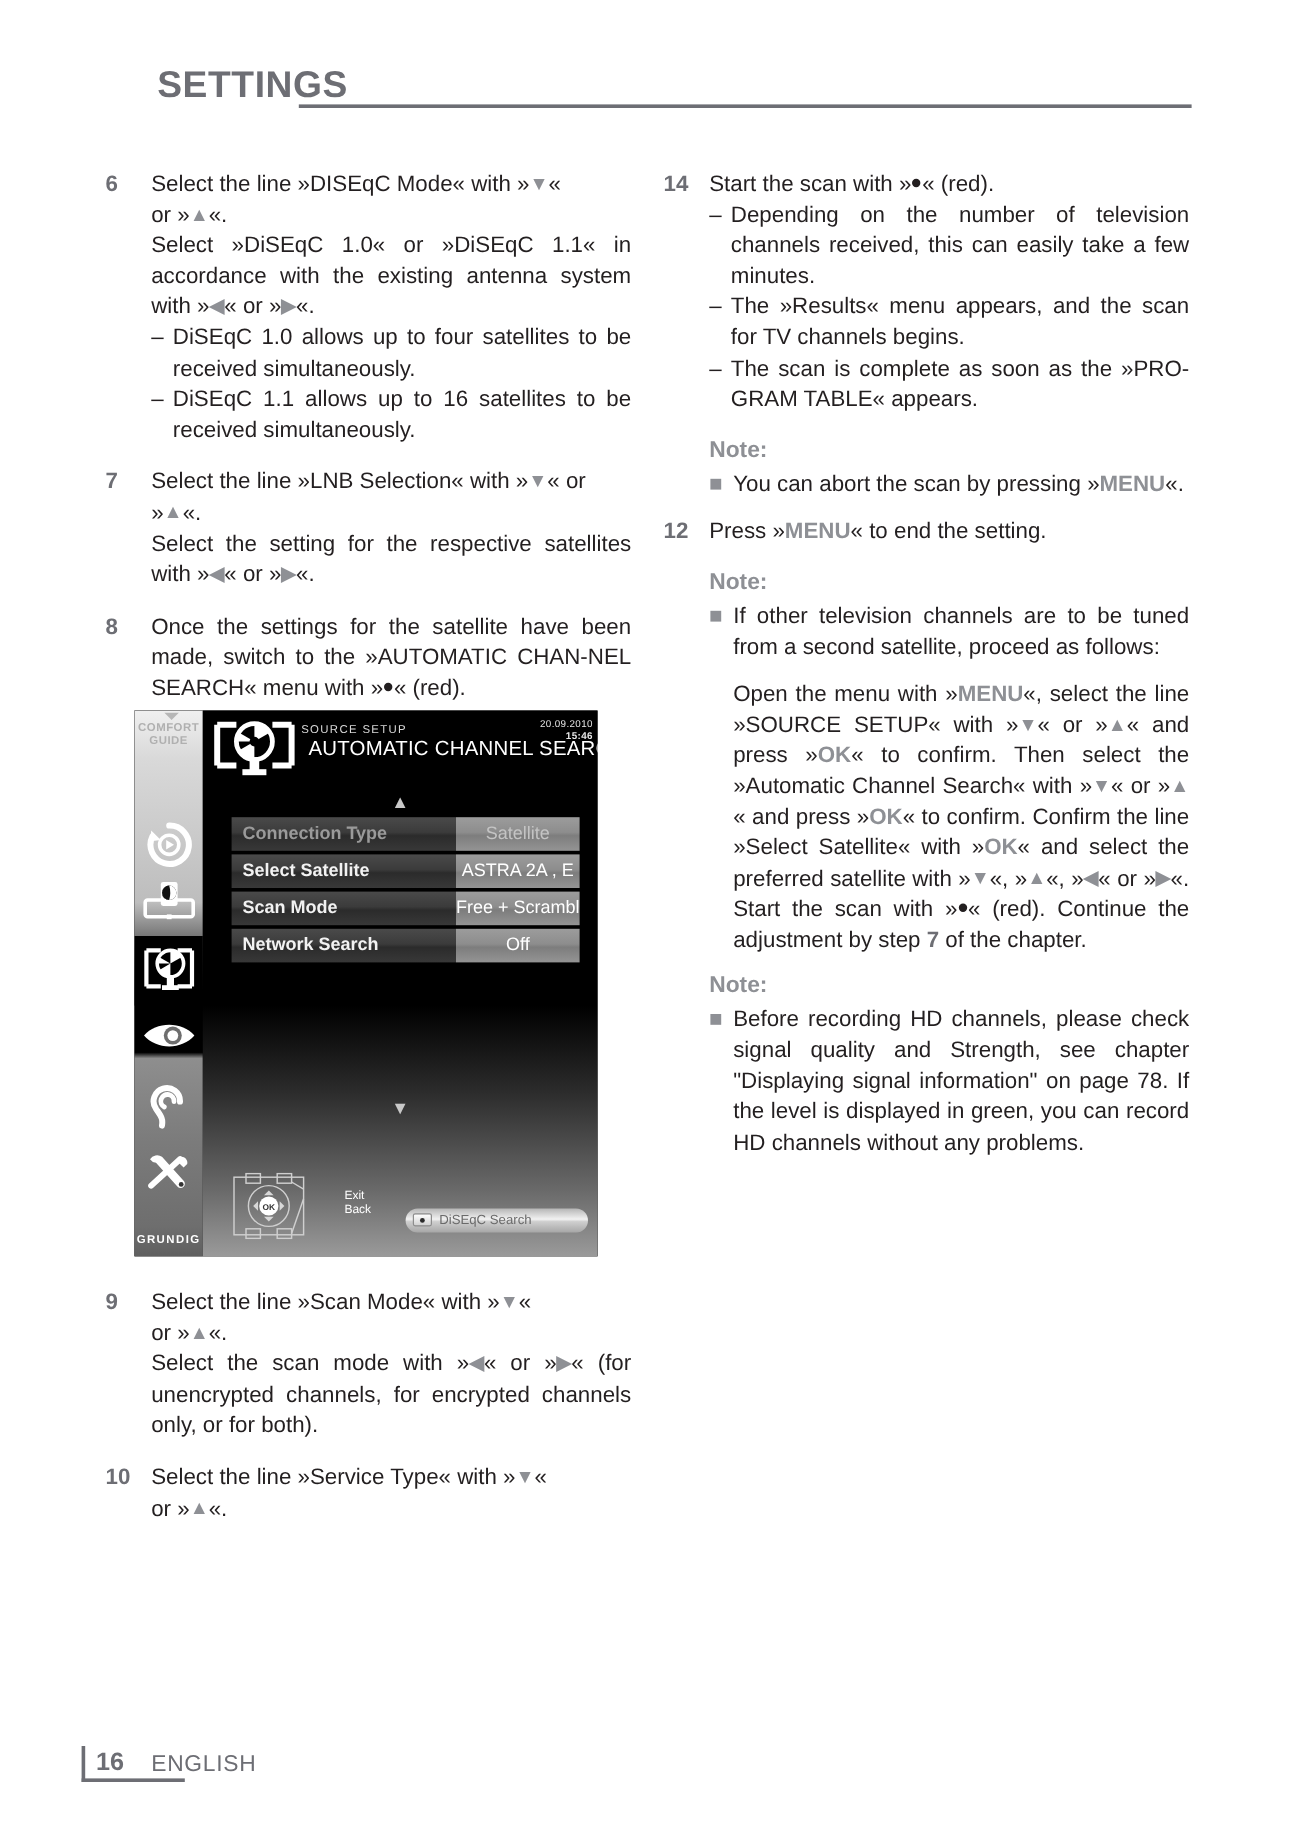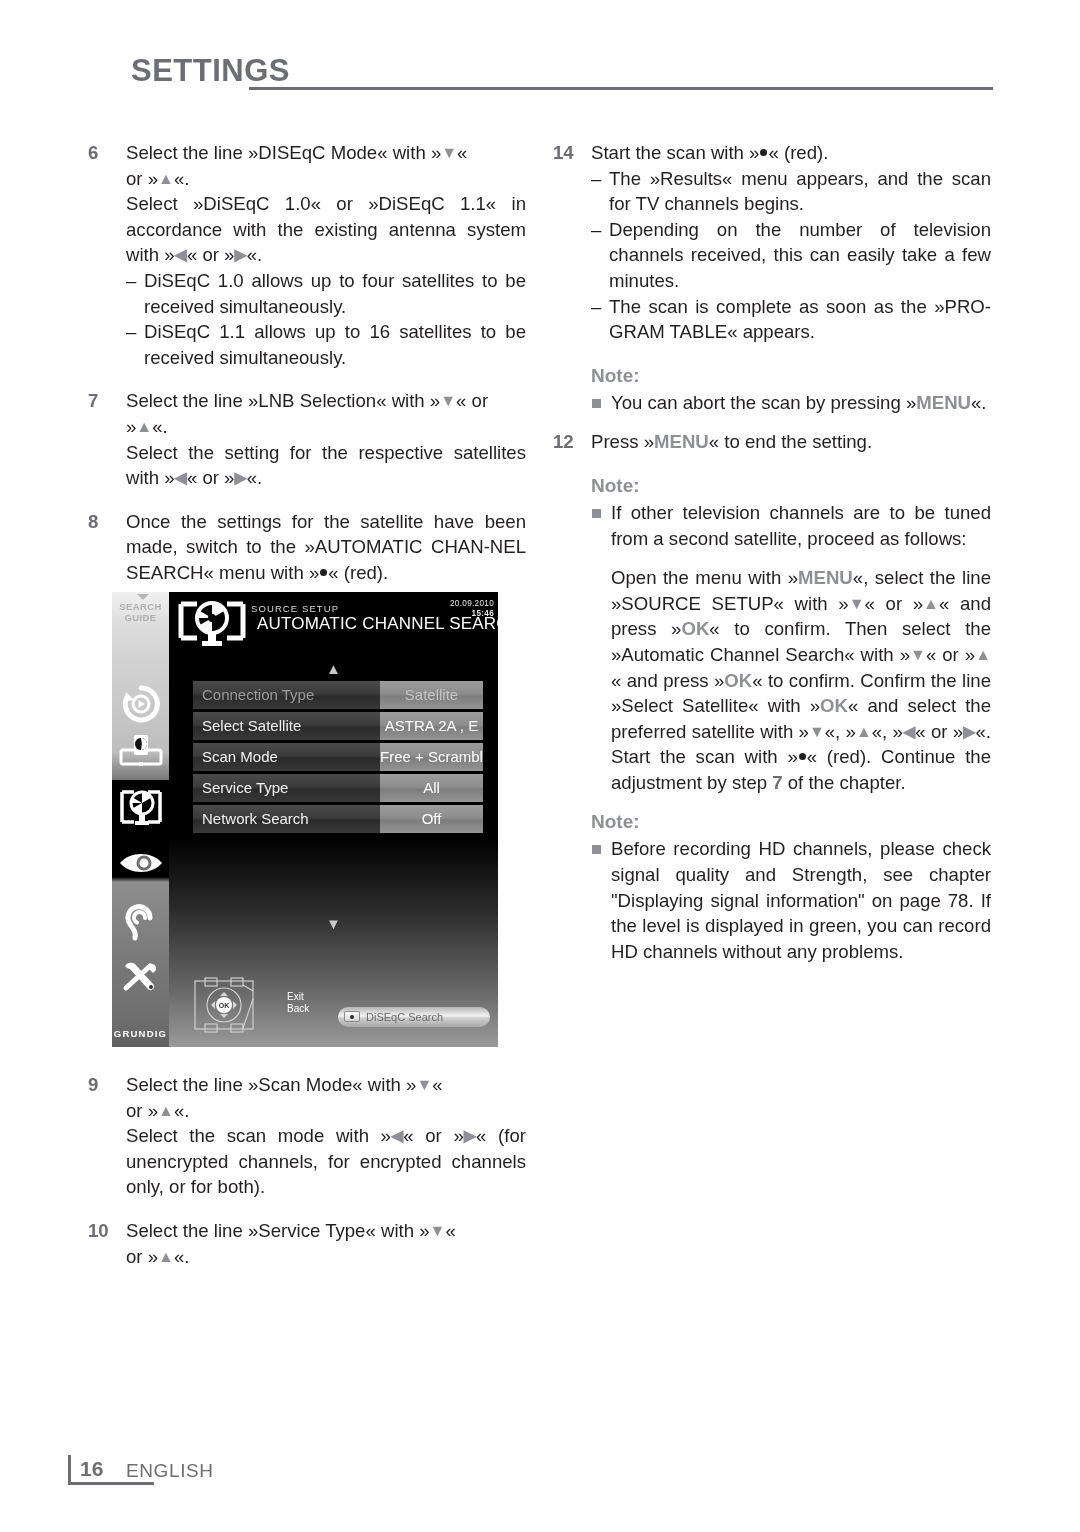--- a/index.html
+++ b/index.html
@@ -285,20 +285,21 @@
   .tv-row .lbl {
     flex: 0 0 187px;
     background: linear-gradient(to bottom, #4a4a4a 0%, #3b3b3b 45%, #2b2b2b 55%, #383838 100%);
     color: #f2f2f2;
     font-size: 15px;
     line-height: 28px;
     padding-left: 9px;
     box-sizing: border-box;
     overflow: hidden;
     white-space: nowrap;
+    font-weight: bold;
   }
   .tv-row .val {
     flex: 1 1 auto;
     background: linear-gradient(to bottom, #9c9c9c 0%, #8d8d8d 45%, #7d7d7d 55%, #949494 100%);
     color: #ffffff;
     font-size: 15px;
     line-height: 28px;
     text-align: center;
     overflow: hidden;
     white-space: nowrap;
@@ -425,21 +426,21 @@
       <p><span>Once the settings for the satellite have been made,  switch  to  the  »AUTOMATIC  CHAN-NEL SEARCH« menu with »</span><span class="key-dot"></span><span>« (red).</span></p>
     </div>
   </div>
 </div>
 
 <div class="tv-figure">
 
   <div class="tv-rail">
     <div class="rail-caret"></div>
     <div class="rail-comfort">
-      <span>SEARCH</span><br>
+      <span>COMFORT</span><br>
       <span>GUIDE</span>
     </div>
 
     <div class="rail-icon" style="top:92px;">
       <svg width="42" height="40" viewBox="0 0 42 40">
         <path d="M21 4 A16 16 0 1 1 7 13" fill="none" stroke="#fff" stroke-width="5" stroke-linecap="round"></path>
         <path d="M6 8 L5 17 L14 16 Z" fill="#fff"></path>
         <circle cx="21" cy="20" r="8" fill="none" stroke="#fff" stroke-width="3"></circle>
         <path d="M18.5 16 L25 20 L18.5 24 Z" fill="#fff"></path>
       </svg>
@@ -524,24 +525,20 @@
         <div class="lbl">Connection Type</div>
         <div class="val">Satellite</div>
       </div>
       <div class="tv-row">
         <div class="lbl">Select Satellite</div>
         <div class="val">ASTRA 2A , E</div>
       </div>
       <div class="tv-row">
         <div class="lbl">Scan Mode</div>
         <div class="val">Free + Scramble</div>
-      </div>
-      <div class="tv-row">
-        <div class="lbl">Service Type</div>
-        <div class="val">All</div>
       </div>
       <div class="tv-row">
         <div class="lbl">Network Search</div>
         <div class="val">Off</div>
       </div>
     </div>
 
     <div class="tv-caret-down">▼</div>
 
     <div class="tv-dpad">
@@ -598,22 +595,22 @@
   </div>
 </div>
 
 <div class="col col-right">
 
   <div class="step">
     <div class="num">14</div>
     <div class="body">
       <p class="last"><span>Start the scan with »</span><span class="key-dot"></span><span>« (red).</span></p>
       <ul class="dashlist">
+        <li>Depending  on  the  number  of  television channels  received,  this  can  easily  take  a few minutes.</li>
         <li>The »Results« menu appears, and the scan for TV channels begins.</li>
-        <li>Depending  on  the  number  of  television channels  received,  this  can  easily  take  a few minutes.</li>
         <li>The scan is complete as soon as the »PRO-GRAM TABLE« appears.</li>
       </ul>
     </div>
   </div>
 
   <div class="note">
     <div class="note-title">Note:</div>
     <div class="note-item"><span>You   can   abort   the   scan   by   pressing »</span><span class="key">MENU</span><span>«.</span></div>
   </div>
 

